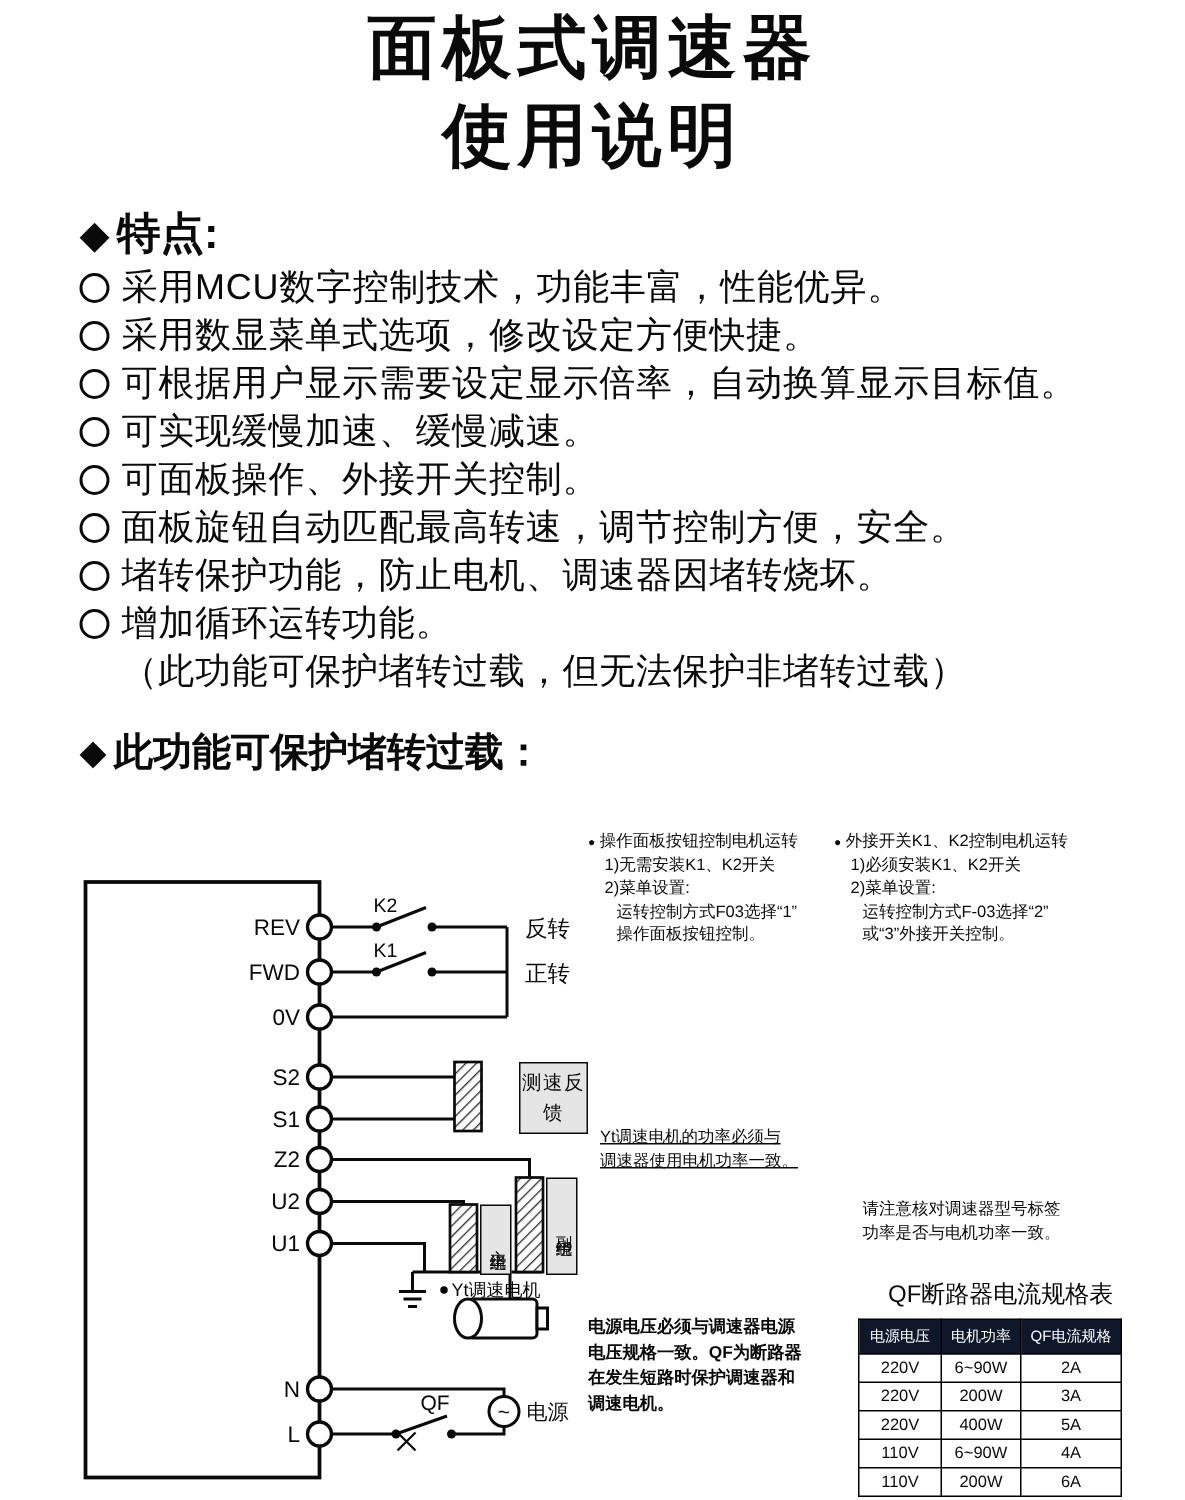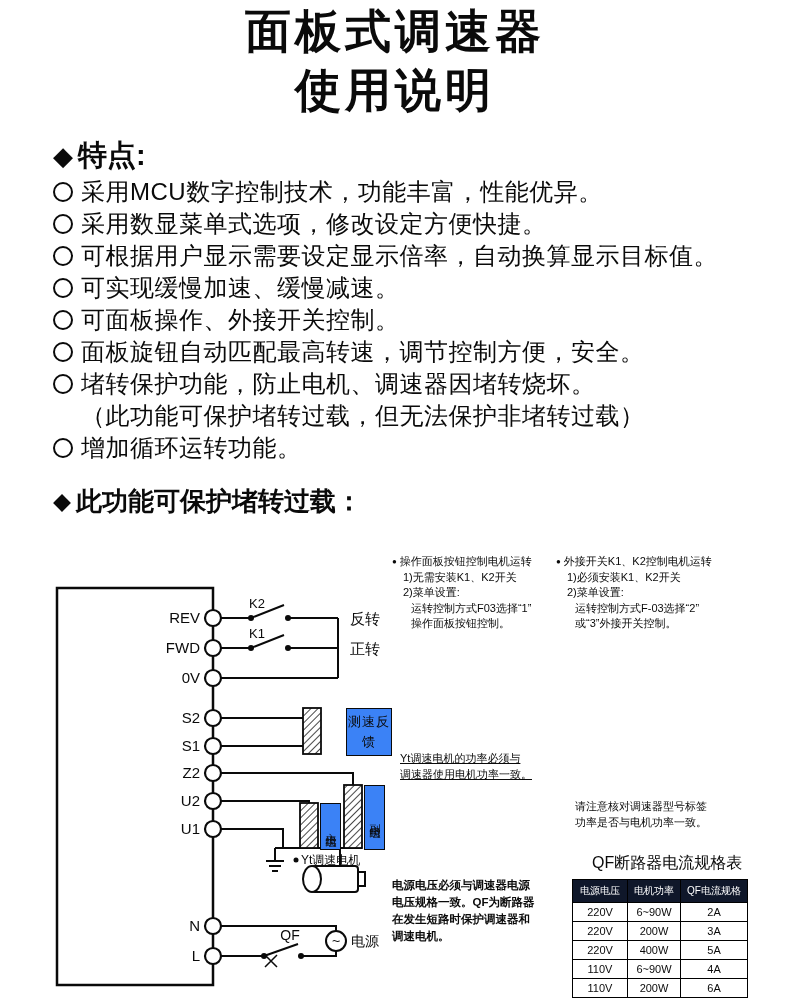--- a/index.html
+++ b/index.html
@@ -19,21 +19,21 @@
   
   .features{position:absolute;top:176px;left:53px;width:715px;}
   .feature-item{display:flex;align-items:flex-start;font-size:24px;line-height:32px;letter-spacing:0.5px;}
   .circle-bullet{width:16px;height:16px;border:2.5px solid #0a0a0a;border-radius:50%;
                  margin:6px 8px 0 0;flex:none;}
   .no-bullet .circle-bullet{visibility:hidden;}
 
   
   .diagram-svg{position:absolute;left:0;top:545px;}
   .label-box{position:absolute;border:1.5px solid #0a0a0a;display:flex;align-items:center;
-             justify-content:center;text-align:center;background:#3b82f6;}
+             justify-content:center;text-align:center;background:#e5e5e5;}
   .feedback-box{left:346px;top:708px;width:44px;height:46px;font-size:13px;line-height:20px;letter-spacing:1px;}
   .vert{writing-mode:vertical-rl;text-orientation:upright;font-size:11px;letter-spacing:2px;}
   .main-winding-box{left:320px;top:803px;width:19px;height:45px;}
   .aux-winding-box{left:364px;top:785px;width:19px;height:63px;}
 
   
   .note{position:absolute;font-size:11px;line-height:15.5px;color:#0a0a0a;}
   .note-title{display:flex;gap:3px;align-items:flex-start;}
   .dot{font-size:8px;line-height:15.5px;flex:none;}
   .ind1{padding-left:11px;}
@@ -98,27 +98,27 @@
       <span>可面板操作、外接开关控制。</span>
     </div>
     <div class="feature-item">
       <span class="circle-bullet"></span>
       <span>面板旋钮自动匹配最高转速，调节控制方便，安全。</span>
     </div>
     <div class="feature-item">
       <span class="circle-bullet"></span>
       <span>堵转保护功能，防止电机、调速器因堵转烧坏。</span>
     </div>
+    <div class="feature-item">
+      <span class="circle-bullet"></span>
+      <span>增加循环运转功能。</span>
+    </div>
     <div class="feature-item no-bullet">
       <span class="circle-bullet"></span>
       <span>（此功能可保护堵转过载，但无法保护非堵转过载）</span>
-    </div>
-    <div class="feature-item">
-      <span class="circle-bullet"></span>
-      <span>增加循环运转功能。</span>
     </div>
   </div>
 
   <div class="sec-head wire-head">
     <span class="diamond">◆</span>
     <span>此功能可保护堵转过载：</span>
   </div>
 
   <svg class="diagram-svg" width="790" height="455" viewBox="0 0 790 455" xmlns="http://www.w3.org/2000/svg">
     <defs>

